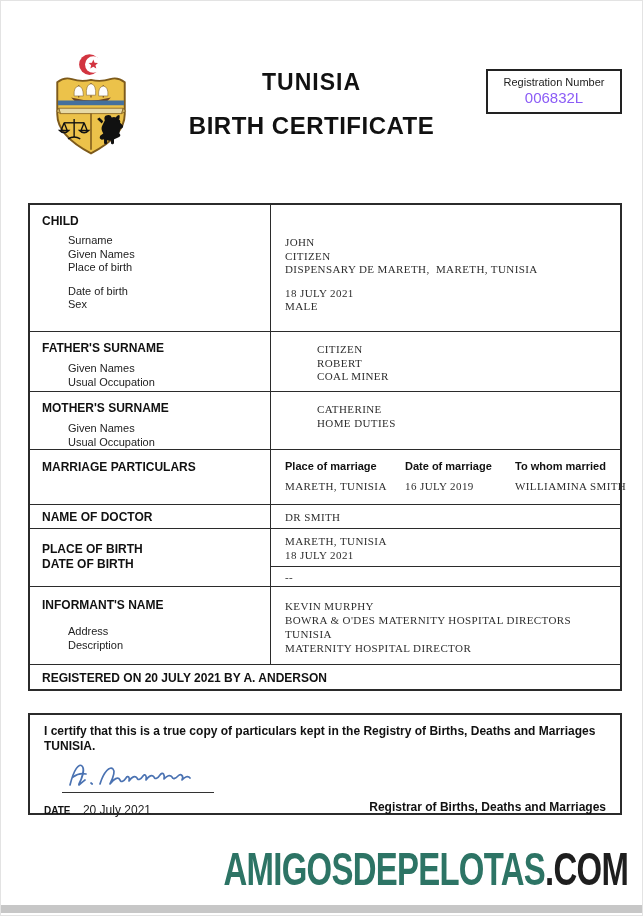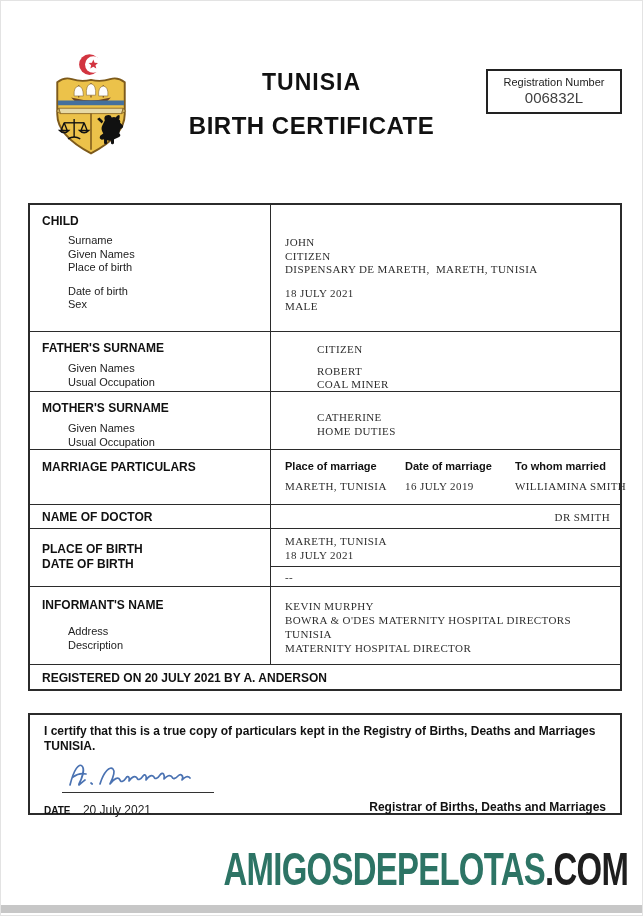--- a/index.html
+++ b/index.html
@@ -16,21 +16,21 @@
   .emblem { width:92px; height:132px; flex:0 0 auto; }
   .title-block { flex:1 1 auto; text-align:center; padding-top:26px; }
   .country-title { font-size:23px; font-weight:bold; letter-spacing:1px; color:#111; }
   .doc-title { font-size:24px; font-weight:bold; letter-spacing:0.5px; margin-top:16px; color:#111; }
   .act-line { font-size:10.5px; margin-top:17px; color:#222; }
   .reg-box {
     flex:0 0 auto; width:136px; border:2px solid #222; text-align:center;
     padding:5px 4px 6px 4px; margin-top:26px;
   }
   .reg-label { font-size:11px; color:#222; }
-  .reg-value { font-size:15px; margin-top:1px; color:#404040; }
+  .reg-value { font-size:15px; margin-top:1px; color:#8b5cf6; }
 
   
   .table {
     position:absolute; left:27px; top:202px; width:594px;
     border:2px solid #2b2b2b; background:#fff;
   }
   .row { display:grid; grid-template-columns:241px 1fr; border-top:1.5px solid #2b2b2b; }
   .row:first-child { border-top:none; }
   .cell-l { border-right:1.5px solid #2b2b2b; padding:0 10px 0 12px; }
   .cell-r { padding:0 10px 0 14px; }
@@ -40,30 +40,30 @@
           letter-spacing:0.4px; color:#2e2e2e; line-height:13.5px; white-space:pre; }
   .spacer10 { height:10px; }
   .row-child { height:126px; }
   .row-child .sec { padding-top:9px; }
   .row-child .labels { margin-top:6px; }
   .row-child .cell-r { padding-top:31px; }
   .row-parent { height:60px;gap:32px; }
   .row-parent .sec { padding-top:9px; }
   .row-parent .labels { margin-top:7px; }
   .row-parent .cell-r { padding-top:11px; }
-  .row-parent .vals { margin-top:8px; }
+  .row-parent .vals { }
   .row-mother { height:58px; }
   .row-marriage { height:55px; }
   .row-marriage .sec { padding-top:10px; }
   .marr-grid { display:grid; grid-template-columns:112px 102px auto; padding-top:10px; column-gap:8px; }
   .marr-head { font-size:11px; font-weight:bold; color:#111; }
   .marr-grid .mono { margin-top:8px; }
   .row-doctor { height:24px; }
   .row-doctor .sec { padding-top:5px; }
-  .row-doctor .cell-r { padding-top:6px;text-align:right; }
+  .row-doctor .cell-r { padding-top:6px; }
   .row-birth { height:58px; }
   .row-birth .cell-l { padding-top:13px; }
   .row-birth .sec { line-height:15px; }
   .row-birth .cell-r { padding:0; display:flex; flex-direction:column; }
   .birth-top { border-bottom:1.2px solid #2b2b2b; padding:6px 10px 0 14px; flex:0 0 38px; }
   .birth-bottom { padding:4px 10px 0 14px; flex:1; }
   .row-informant { height:78px; }
   .row-informant .sec { padding-top:11px; }
   .row-informant .labels { margin-top:12px; }
   .row-informant .sub { line-height:14px; }

